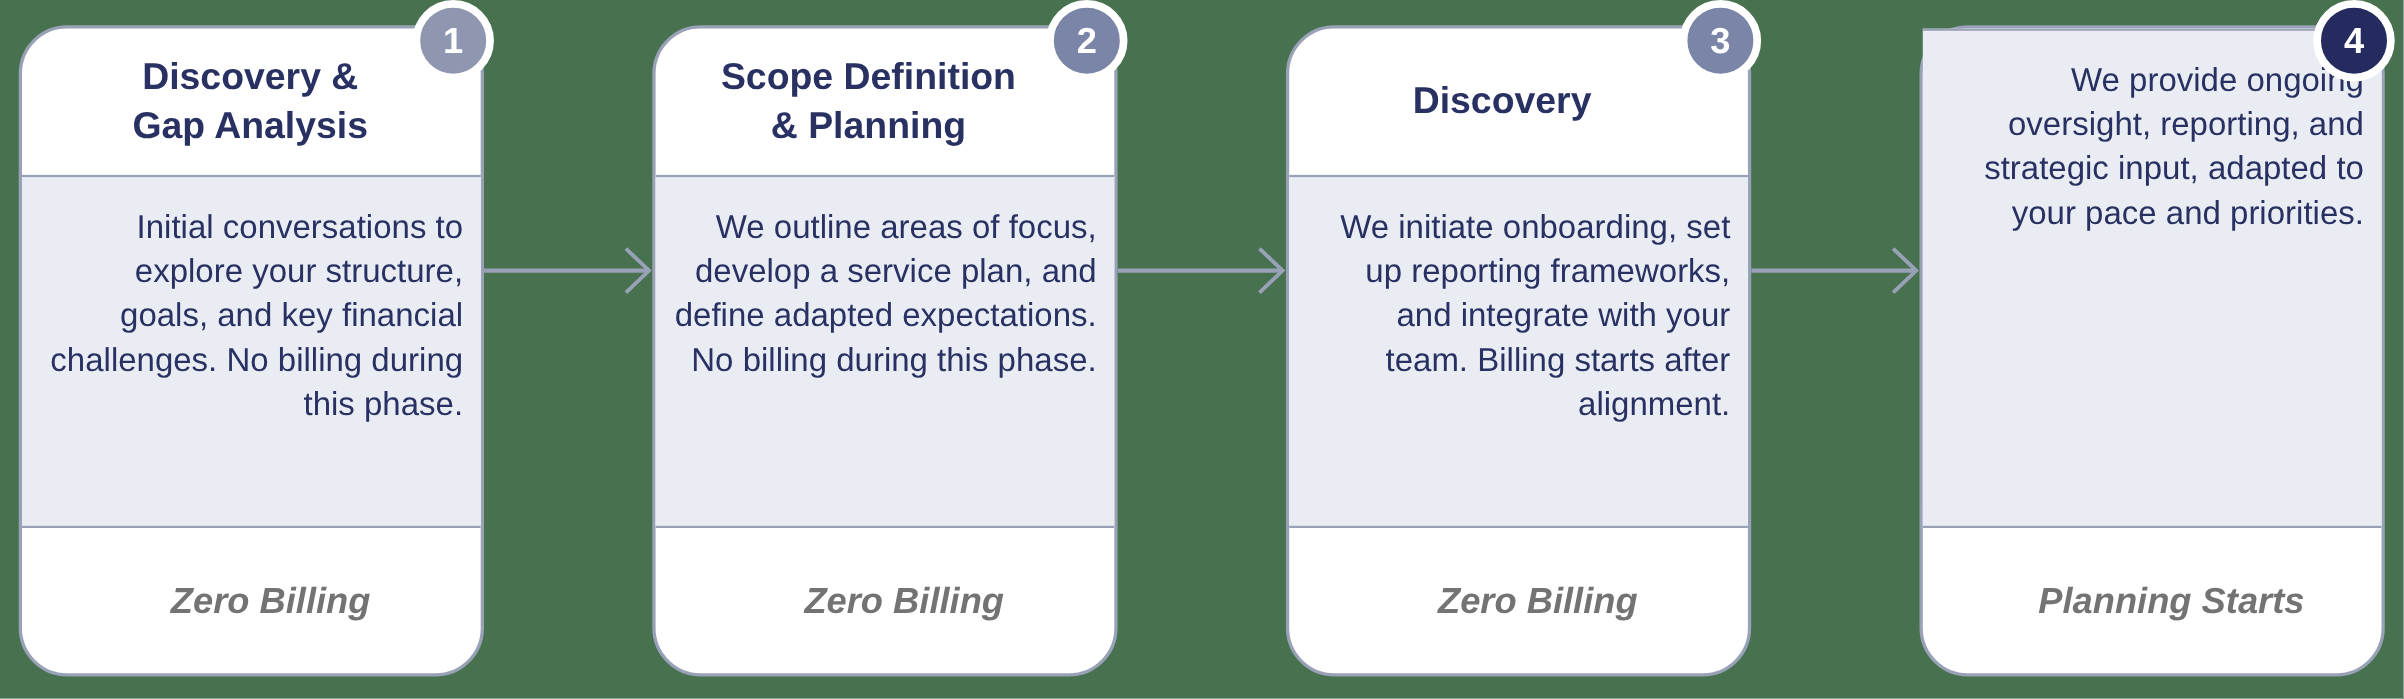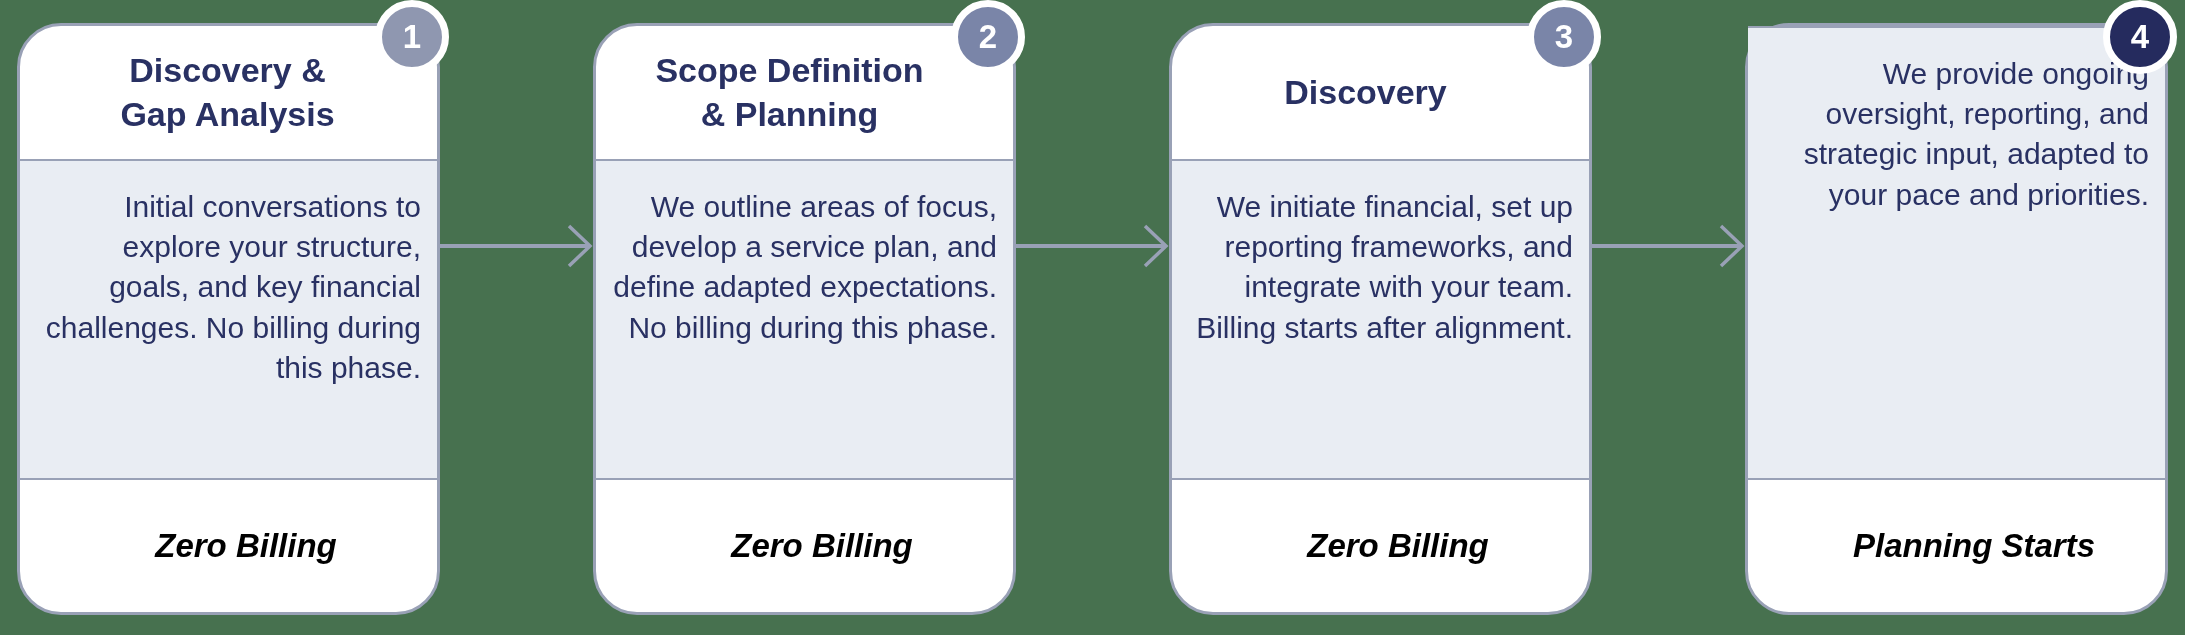--- a/index.html
+++ b/index.html
@@ -59,21 +59,21 @@
 
   .card-footer {
     height: 132px;
     flex: 0 0 132px;
     display: flex;
     align-items: center;
     justify-content: center;
     font-size: 33px;
     font-weight: bold;
     font-style: italic;
-    color: #000000;
+    color: #737373;
     border-bottom-left-radius: 41px;
     border-bottom-right-radius: 41px;
     margin-left: 35px;
   }
 
   .badge {
     position: absolute;
     top: -26px;
     right: -12px;
     width: 74px;
@@ -142,21 +142,21 @@
       <line x1="0" y1="33" x2="150" y2="33" stroke="#99A1B6" stroke-width="4"></line>
       <polyline points="129,13 150,33 129,53" fill="none" stroke="#99A1B6" stroke-width="3.5"></polyline>
     </svg>
   </div>
 
   <section class="card">
     <div class="badge" style="background: rgb(122, 133, 168);">
       <span>3</span>
     </div>
     <header class="card-title">Discovery</header>
-    <div class="card-body">We initiate financial, set up reporting frameworks, and integrate with your team. Billing starts after alignment.</div>
+    <div class="card-body">We initiate onboarding, set up reporting frameworks, and integrate with your team. Billing starts after alignment.</div>
     <footer class="card-footer">Zero Billing</footer>
   </section>
 
   <div class="connector">
     <svg viewBox="0 0 153 66" preserveAspectRatio="none">
       <line x1="0" y1="33" x2="150" y2="33" stroke="#99A1B6" stroke-width="4"></line>
       <polyline points="129,13 150,33 129,53" fill="none" stroke="#99A1B6" stroke-width="3.5"></polyline>
     </svg>
   </div>
 

